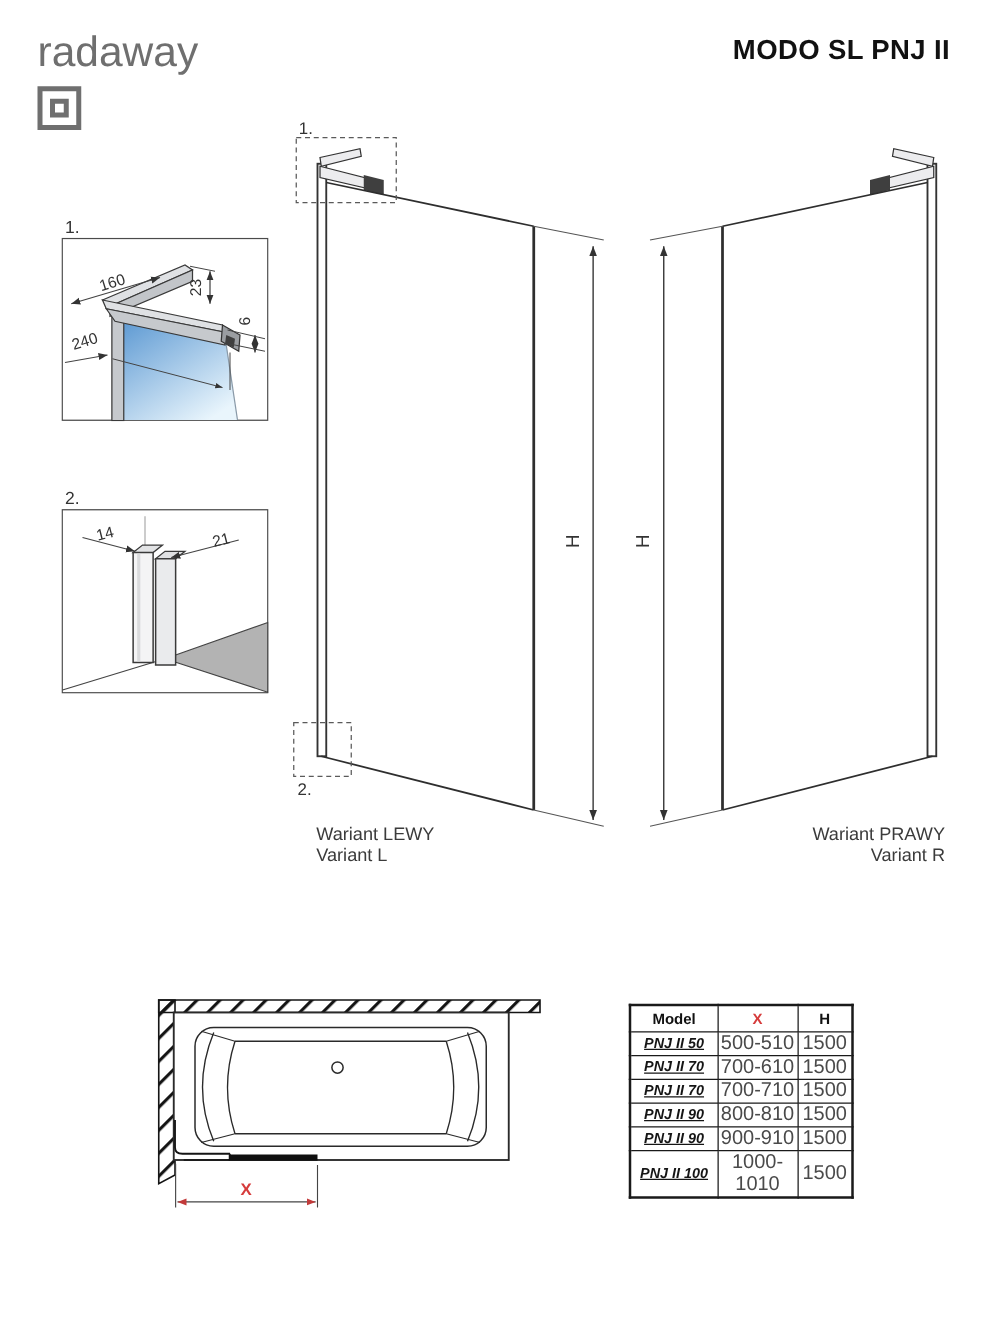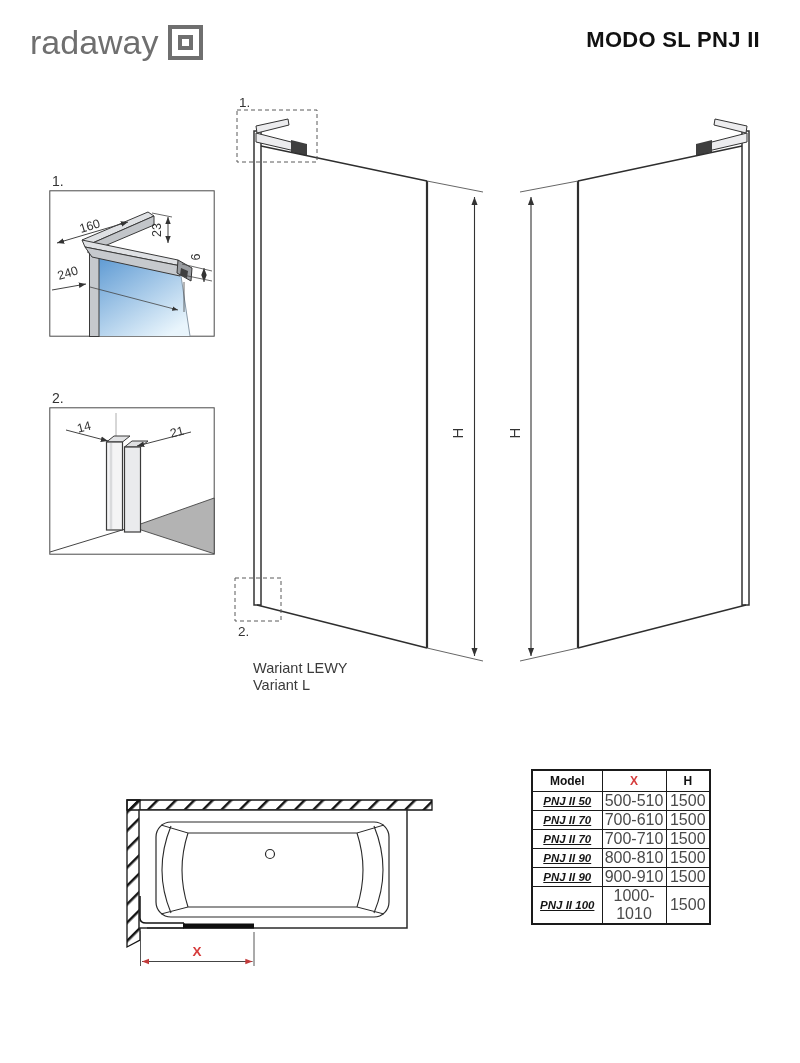--- a/index.html
+++ b/index.html
@@ -1,30 +1,30 @@
 <!DOCTYPE html>
 <html><head>
 <meta charset="utf-8">
 <style>
   html,body{margin:0;padding:0;background:#ffffff;}
   #page{position:relative;width:800px;height:1063px;background:#fff;overflow:hidden;
         font-family:"Liberation Sans",sans-serif;}
   .abs{position:absolute;}
   
-  #logo-row{left:30px;top:24px;display:flex;align-items:center;gap:9px;}
+  #logo-row{left:30px;top:24px;display:flex;align-items:flex-start;gap:9px;flex-direction:column;}
   #logo-text{font-size:34px;color:#6f6f6f;letter-spacing:0px;line-height:36px;}
   #logo-icon{width:27px;height:27px;border:4px solid #6f6f6f;display:flex;align-items:center;justify-content:center;}
   #logo-icon .inner{width:7px;height:7px;border:4px solid #6f6f6f;}
   #doc-title{right:40px;top:27px;font-size:22px;font-weight:bold;color:#111;letter-spacing:0.3px;}
   
   .callout{font-size:14px;color:#333;}
   
   .caption{font-size:14.5px;color:#3b3b3b;line-height:17px;}
   
-  #spec-table{left:503px;top:769px;margin-left:28px;}
+  #spec-table{left:503px;top:803px;}
   #spec-table table{border-collapse:collapse;table-layout:fixed;}
   #spec-table td,#spec-table th{border:1.5px solid #1a1a1a;text-align:center;vertical-align:middle;
       font-size:16px;color:#4a4a4a;padding:0;height:18px;}
   #spec-table table{border:2px solid #1a1a1a;}
   #spec-table th{height:20px;font-weight:bold;color:#111;font-size:12px;}
   #spec-table th.red{color:#d63c3c;}
   #spec-table td.model{font-weight:bold;font-style:italic;color:#151515;font-size:11.5px;text-decoration:underline;}
   .c-model{width:70px;} .c-x{width:64px;} .c-h{width:44px;}
   svg text{font-family:"Liberation Sans",sans-serif;}
 </style>
@@ -154,20 +154,24 @@
       <line x1="578" y1="648" x2="520" y2="661" stroke="#555" stroke-width="0.9"></line>
       <line x1="531" y1="197" x2="531" y2="656" stroke="#333" stroke-width="1.1" marker-start="url(#ar3)" marker-end="url(#ar3)"></line>
       <text transform="translate(519.5,433) rotate(-90)" text-anchor="middle" font-size="15" fill="#333">H</text>
     </g>
   </svg>
 
   <div class="abs caption" style="left:253px;top:660px;">
     <div>Wariant LEWY</div>
     <div>Variant L</div>
   </div>
+  <div class="abs caption" style="left:560px;top:660px;width:196px;text-align:right;">
+    <div>Wariant PRAWY</div>
+    <div>Variant R</div>
+  </div>
 
   <svg class="abs" style="left:118px;top:790px;" width="330" height="190" viewBox="118 790 330 190">
     <defs>
       <pattern id="hatch" width="13" height="13" patternUnits="userSpaceOnUse" patternTransform="rotate(45)">
         <line x1="0" y1="0" x2="0" y2="13" stroke="#151515" stroke-width="5"></line>
       </pattern>
       <marker id="ar4" viewBox="0 0 10 10" refX="9" refY="5" markerWidth="8" markerHeight="8" orient="auto-start-reverse">
         <path d="M0,1.5 L9,5 L0,8.5 z" fill="#c23a3a"></path>
       </marker>
     </defs>

